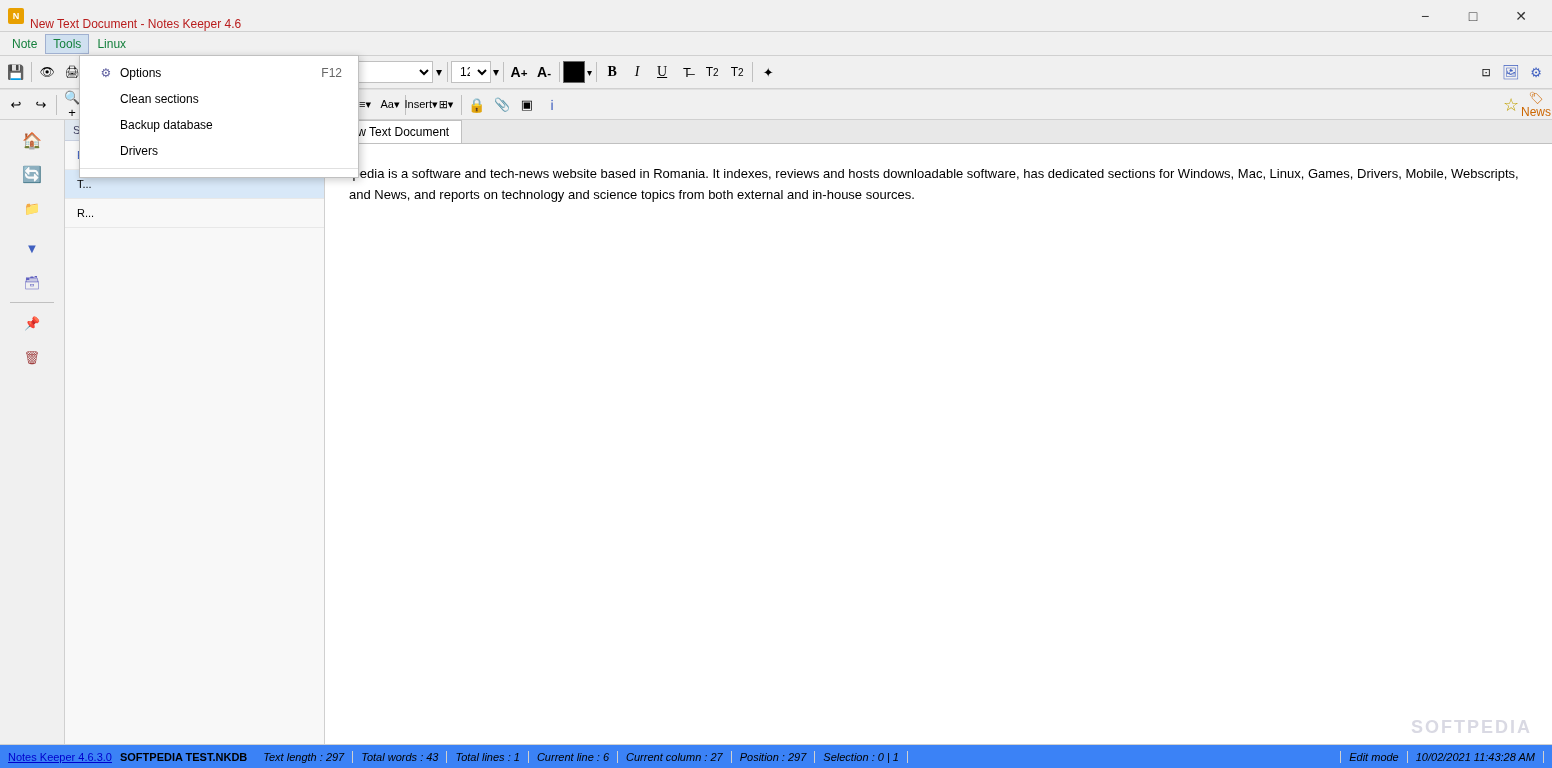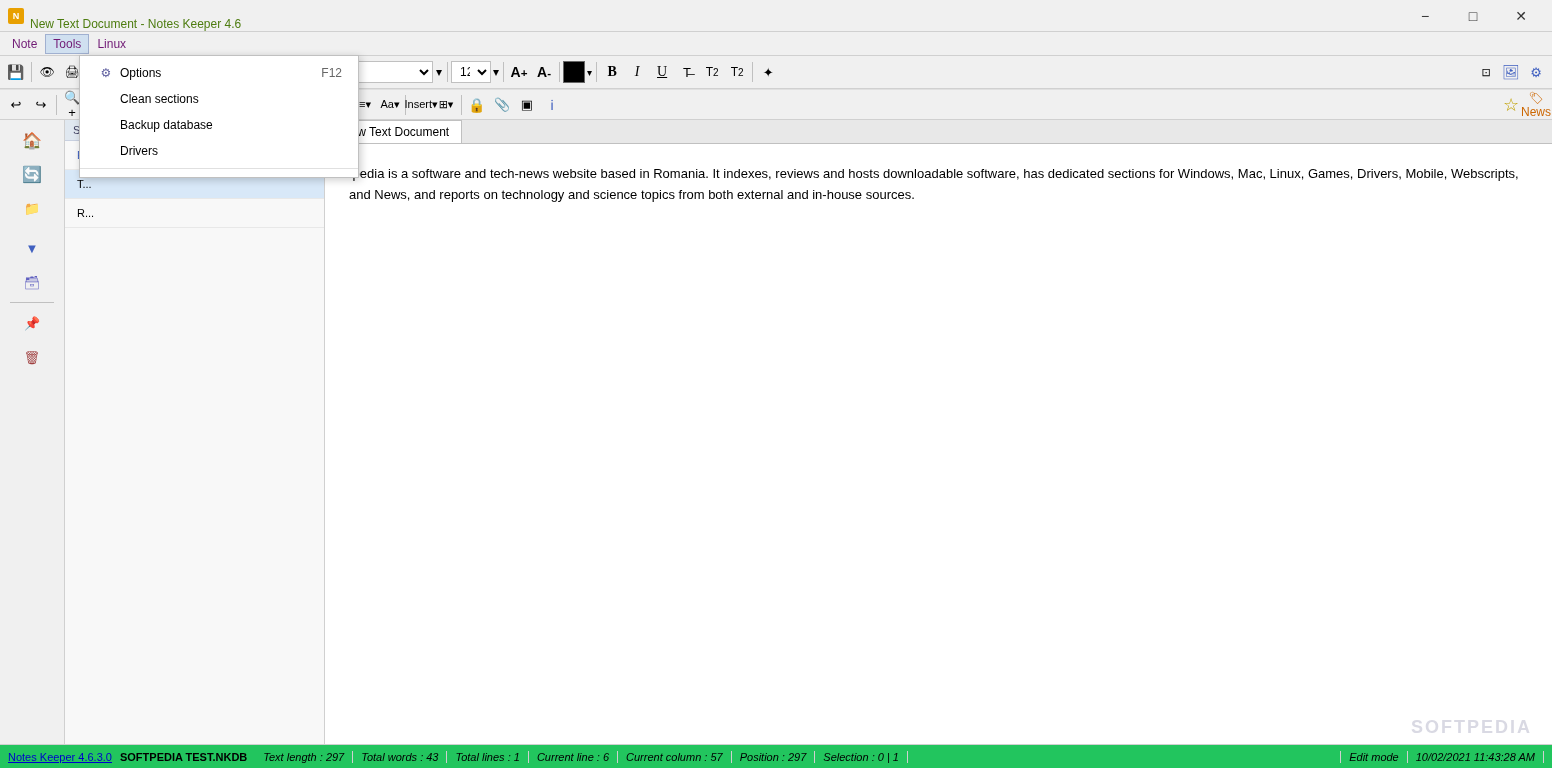--- a/index.html
+++ b/index.html
@@ -31,21 +31,21 @@
       display: inline-flex;
       align-items: center;
       justify-content: center;
       font-size: 9px;
       color: white;
       font-weight: bold;
     }
     .title-bar-text {
       flex: 1;
       font-size: 12px;
-      color: #4d7c0f;
+      color: #b91c1c;
       margin-top: 17px;
     }
     .title-bar-controls {
       display: flex;
       gap: 2px;
     }
     .title-btn {
       width: 46px;
       height: 32px;
       border: none;
@@ -64,21 +64,21 @@
       height: 24px;
       display: flex;
       align-items: center;
       padding: 0 4px;
       border-bottom: 1px solid #d0d0d0;
     }
     .menu-item {
       padding: 3px 8px;
       cursor: pointer;
       font-size: 12px;
-      color: #701a75;
+      color: #15803d;
       position: relative;
     }
     .menu-item.active { background: #d0e0f0; border: 1px solid #a0b0d0; padding: 2px 7px; }
 
     
     .dropdown-menu {
       position: absolute;
       top: 55px;
       left: 79px;
       background: white;
@@ -237,21 +237,21 @@
       color: #000;
     }
 
     
     .status-bar {
       position: absolute;
       bottom: 0;
       left: 0;
       right: 0;
       height: 24px;
-      background: #22c55e;
+      background: #3b82f6;
       border-top: 1px solid #d0d0d0;
       display: flex;
       align-items: center;
       padding: 0 8px;
       font-size: 11px;
       gap: 0;
     }
     .status-item {
       padding: 0 8px;
       border-right: 1px solid #d0d0d0;
@@ -506,20 +506,20 @@
 
 <div class="softpedia-watermark">SOFTPEDIA</div>
 
 <div class="status-bar">
   <span class="status-link">Notes Keeper 4.6.3.0</span>
   <span class="status-bold">SOFTPEDIA TEST.NKDB</span>
   <span class="status-item">Text length : 297</span>
   <span class="status-item">Total words : 43</span>
   <span class="status-item">Total lines : 1</span>
   <span class="status-item">Current line : 6</span>
-  <span class="status-item">Current column : 57</span>
+  <span class="status-item">Current column : 27</span>
   <span class="status-item">Position : 297</span>
   <span class="status-item">Selection : 0 | 1</span>
   <div class="status-right">
     <span class="status-item">Edit mode</span>
     <span class="status-item">10/02/2021  11:43:28 AM</span>
   </div>
 </div>
 
 </body></html>

